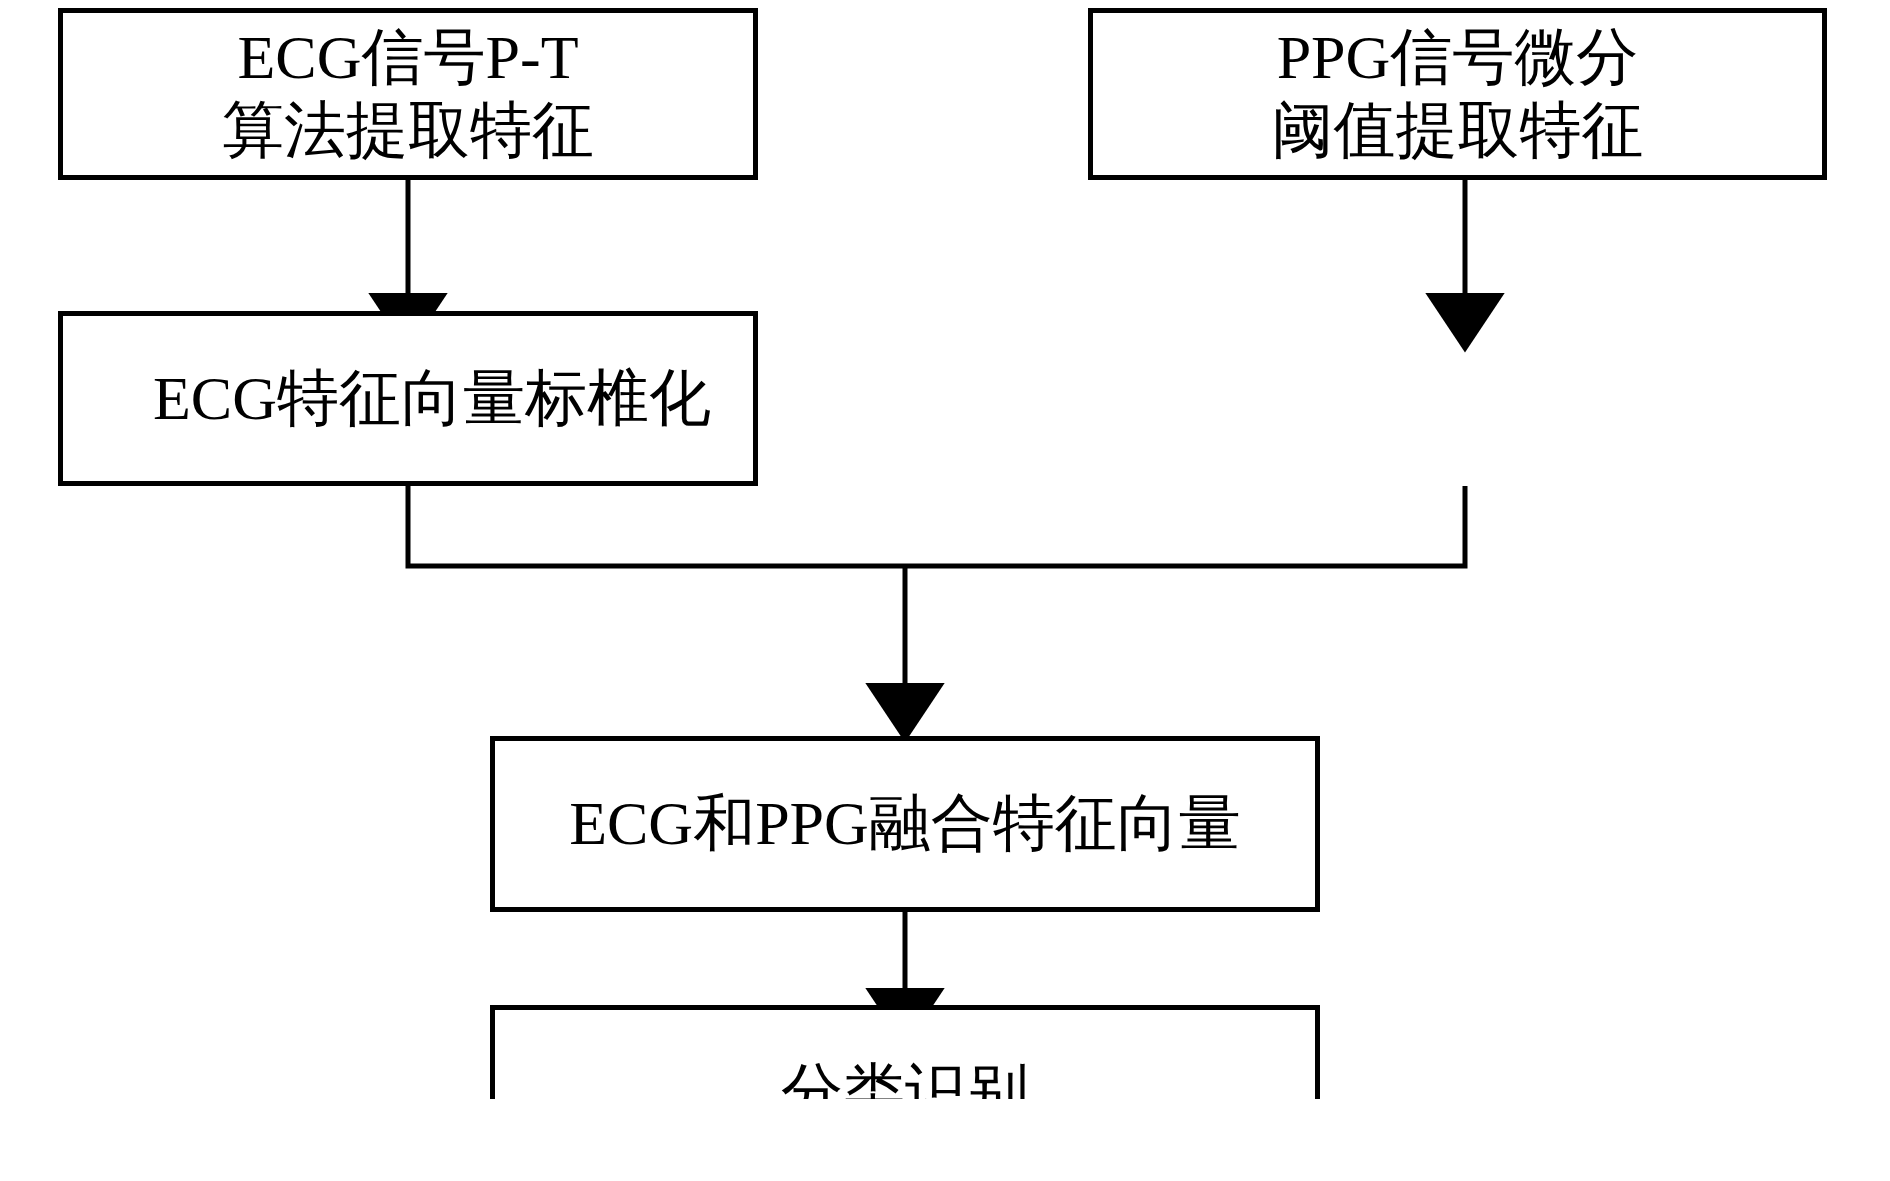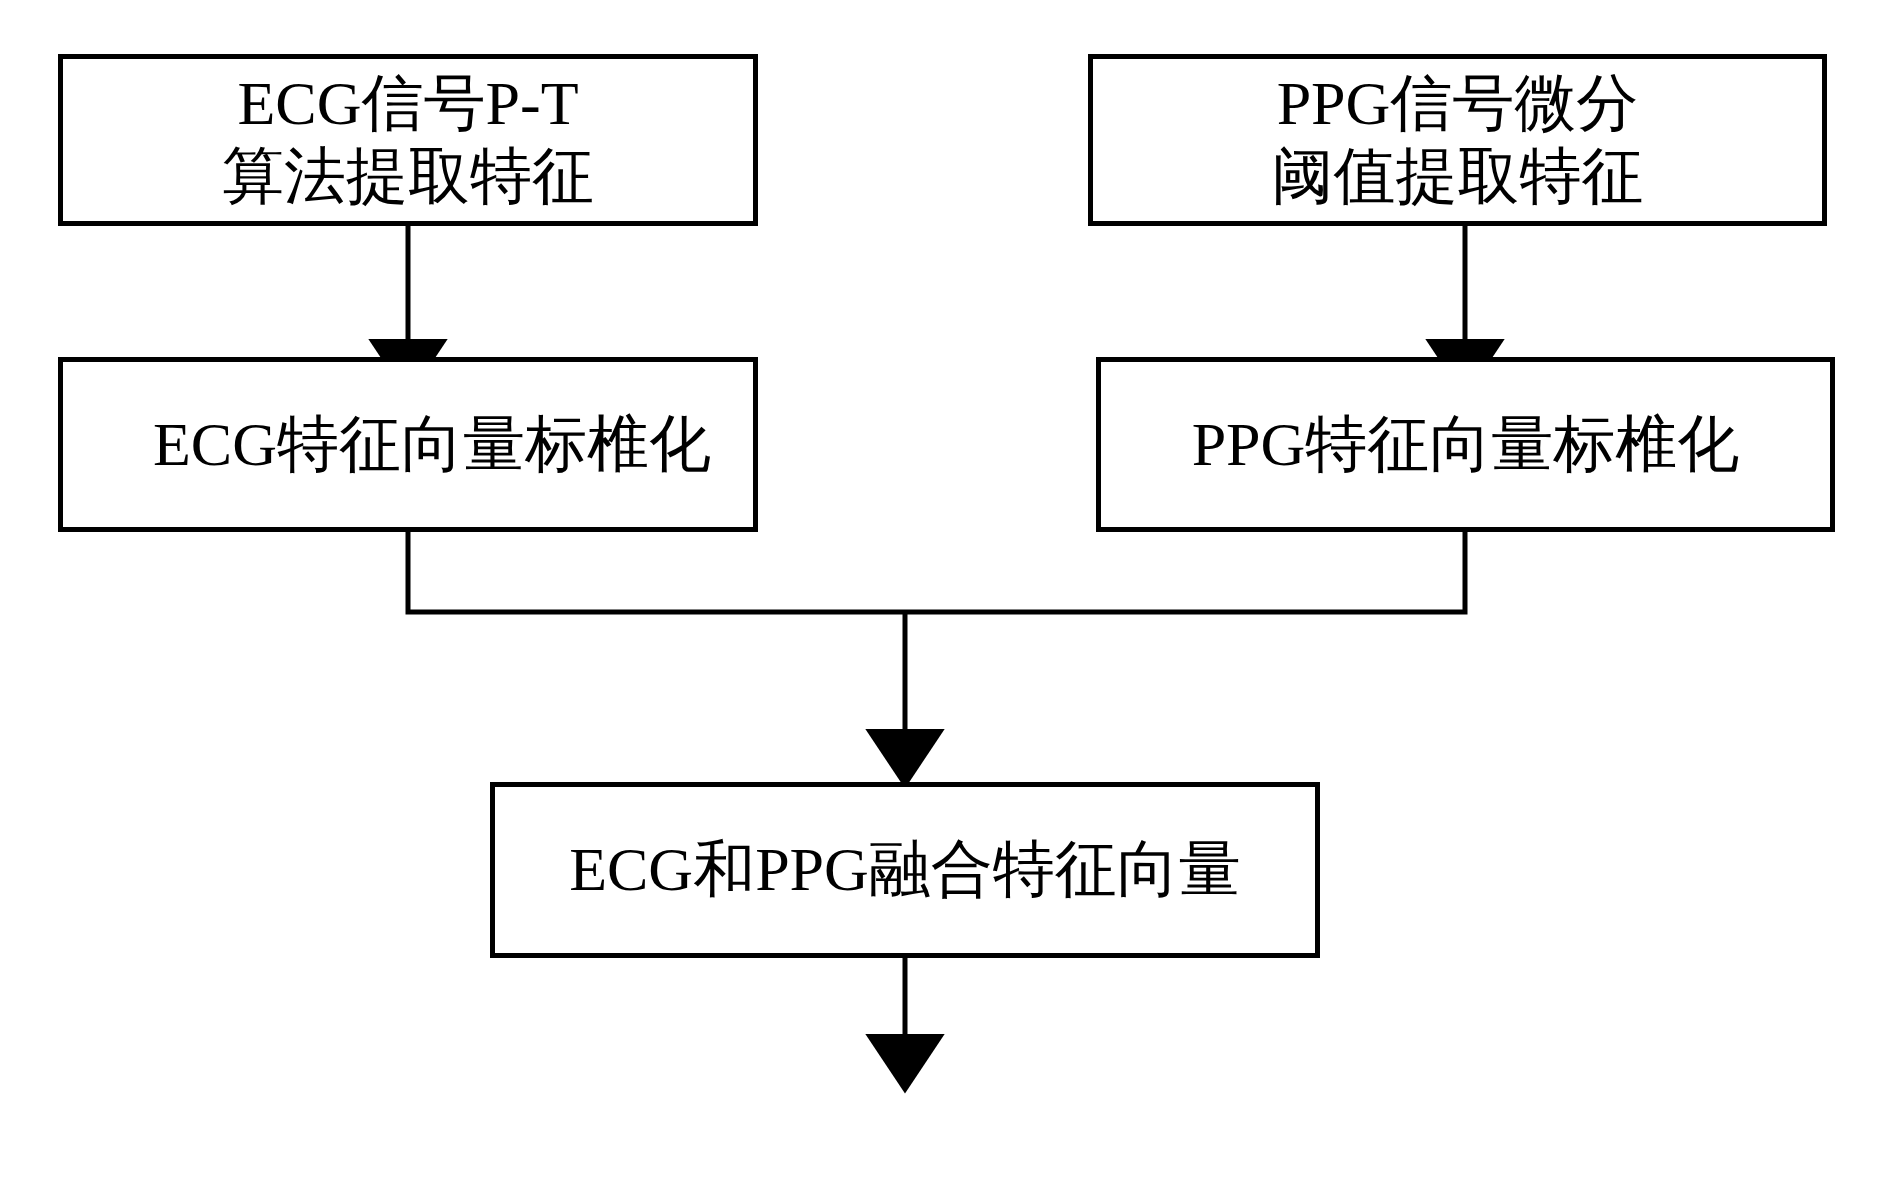--- a/index.html
+++ b/index.html
@@ -10,21 +10,20 @@
   }
   body {
     font-family: "Liberation Serif", "DejaVu Serif", serif;
   }
   #canvas {
     position: relative;
     width: 1890px;
     height: 1099px;
     background: #ffffff;
     overflow: hidden;
-    margin-top: 46px;
   }
   .flow-svg {
     position: absolute;
     left: 0;
     top: 0;
     width: 1890px;
     height: 1181px;
   }
   .node {
     position: absolute;
@@ -86,22 +85,22 @@
 
   <div class="node" id="node-ppg-extract">
     <span class="label">PPG信号微分
 阈值提取特征</span>
   </div>
 
   <div class="node" id="node-ecg-standard">
     <span class="label">ECG特征向量标椎化</span>
   </div>
 
-  <div class="node" id="node-ppg-standard">
-    <span class="label">PPG特征向量标椎化</span>
-  </div>
 
   <div class="node" id="node-fusion">
     <span class="label">ECG和PPG融合特征向量</span>
   </div>
 
+  <div class="node" id="node-classify">
+    <span class="label">分类识别</span>
+  </div>
 
 </div>
 
 </body></html>

